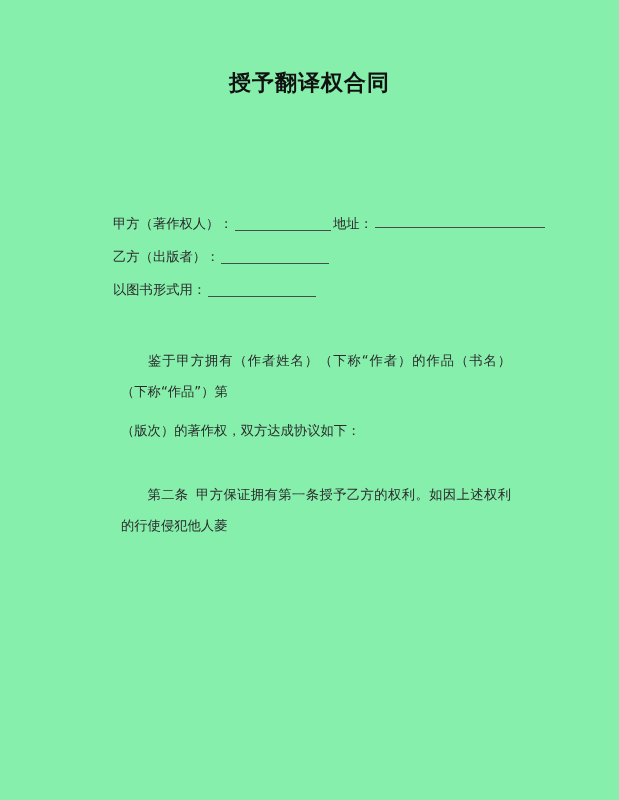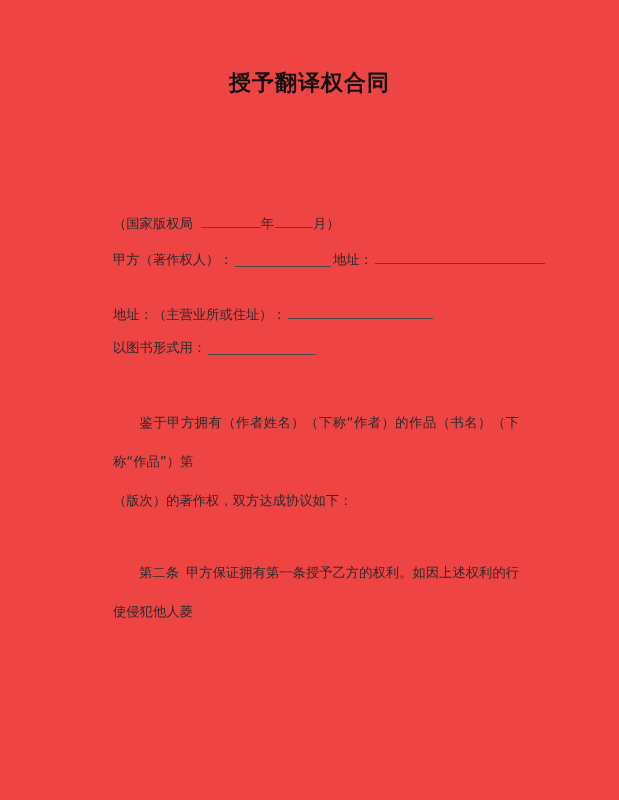--- a/index.html
+++ b/index.html
@@ -12,21 +12,21 @@
     height: 800px;
     font-family: "DejaVu Sans", "Liberation Sans", sans-serif;
     color: #1a1a1a;
     overflow: hidden;
     position: relative;
   }
 
   .page {
     width: 619px;
     height: 800px;
-    background: #ef4444;
+    background: #86efac;
     position: relative;
     box-sizing: border-box;
   }
 
   .doc-title {
     position: absolute;
     top: 68px;
     left: 0;
     width: 619px;
     text-align: center;
@@ -77,25 +77,25 @@
   .row-two {
     display: flex;
     align-items: baseline;
     width: 406px;
   }
   .cell-a { width: 220px; display: flex; align-items: center; }
   .cell-b { flex: 1; display: flex; align-items: baseline; }
 
   .para {
     font-size: 13.3px;
-    line-height: 39px;
+    line-height: 31px;
     color: #2b2b2b;
     text-align: justify;
     text-justify: inter-ideograph;
-    margin: 0;
+    margin: 8px;
   }
 
   .para-block { margin-top: 33px; }
   .para-block.gap-lg { margin-top: 48px; }
 
   .indent { display: inline-block; width: 26px; }
 
   .inline-blank {
     display: inline-block;
     border-bottom: 1px solid #4a4a4a;
@@ -118,47 +118,40 @@
 </style>
 </head>
 <body>
 
 <div class="page">
 
   <div class="doc-title">授予翻译权合同</div>
 
   <div class="body-area">
 
-    <div class="form-line">
-      <span class="lbl">（国家版权局</span>
-      <span class="blank blank-yr"></span>
-      <span class="lbl">年</span>
-      <span class="blank blank-mo"></span>
-      <span class="lbl">月）</span>
-    </div>
 
 
     <div class="form-line row-two">
       <span class="cell-a">
         <span class="lbl">甲方（著作权人）：</span>
         <span class="blank blank-med"></span>
       </span>
       <span class="cell-b">
         <span class="lbl">地址：</span>
         <span class="blank blank-long"></span>
       </span>
     </div>
 
     <div class="form-line row-two">
+      <span class="cell-a">
+        <span class="lbl">乙方（出版者）：</span>
+        <span class="blank blank-med"></span>
+      </span>
     </div>
 
-    <div class="form-line">
-      <span class="lbl">地址：（主营业所或住址）：</span>
-      <span class="blank blank-addr"></span>
-    </div>
 
     <div class="form-line row-two">
       <span class="cell-a">
         <span class="lbl">以图书形式用：</span>
         <span class="blank blank-med"></span>
       </span>
     </div>
 
     <div class="para-block gap-lg">
       <div class="para">

